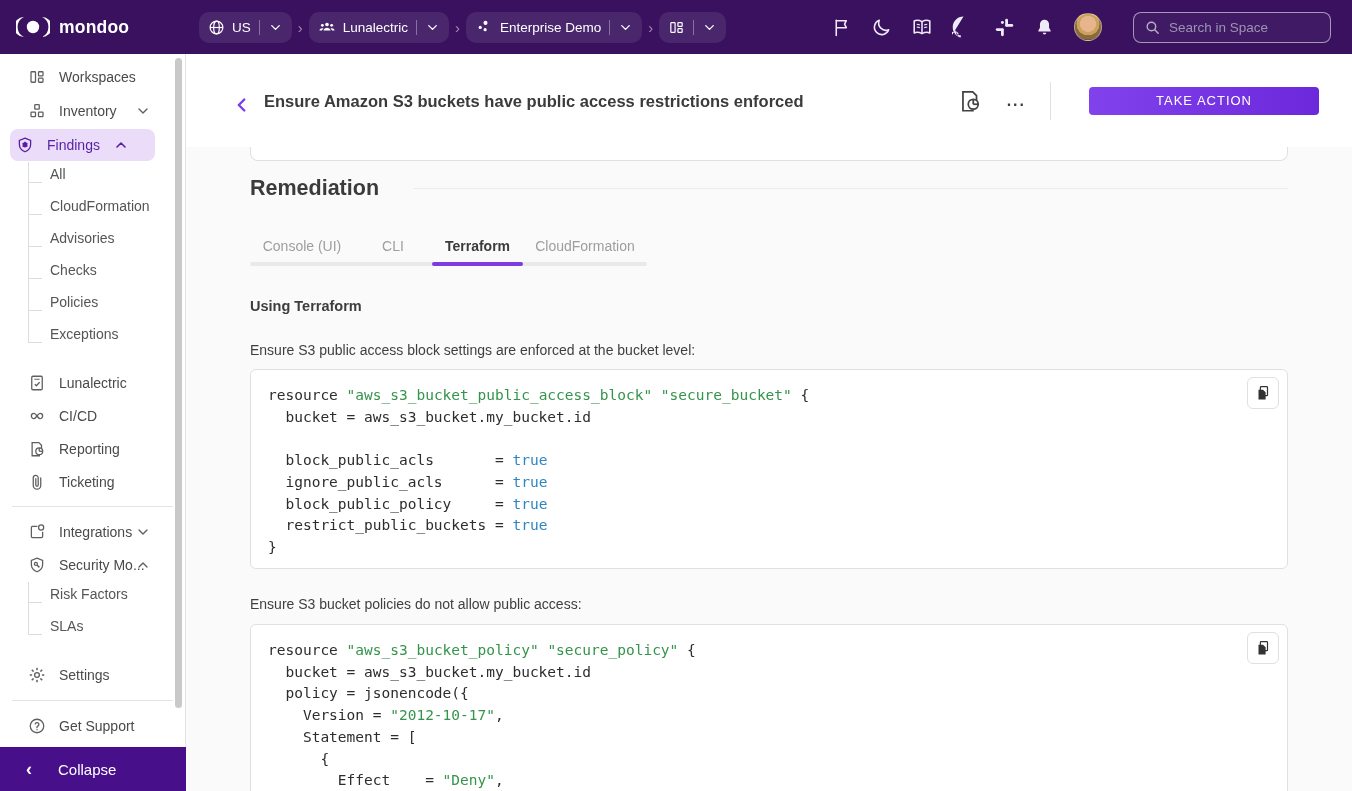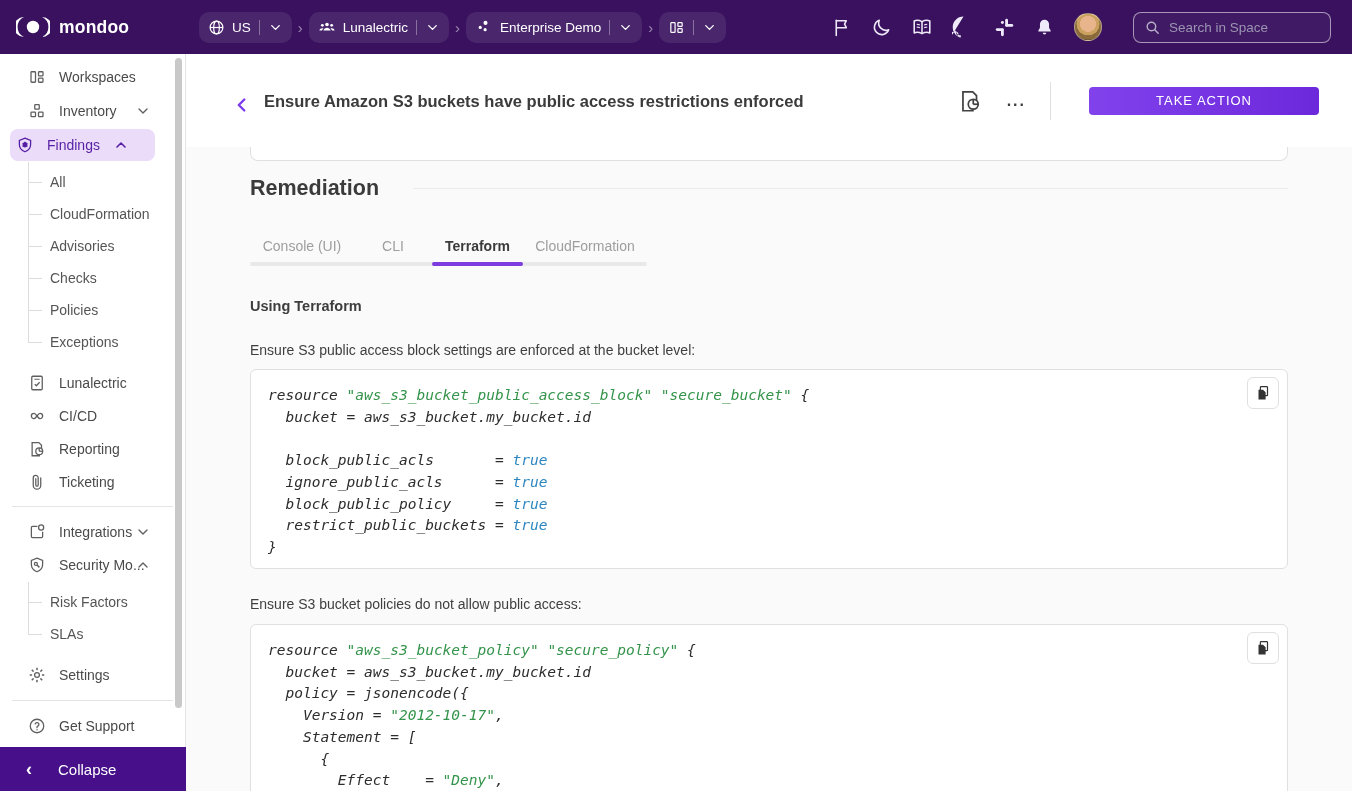--- a/index.html
+++ b/index.html
@@ -27,21 +27,21 @@
   .sidebar { position:absolute; top:54px; left:0; width:186px; bottom:0; background:#fff; border-right:1px solid #e3e3e3; z-index:20; padding-top:6px; }
   .side-item { height:34px; display:flex; align-items:center; gap:13px; padding-left:28px; position:relative; font-size:14px; color:#4a4a4a; cursor:pointer; }
   .side-item .s-icon { color:#5f5f5f; display:flex; }
   .side-item .chev { position:absolute; right:34px; color:#5f5f5f; display:flex; }
   .side-item.h33 { height:33px; }
   .side-active { margin:1px 30px 1px 10px; height:32px; border-radius:8px; background:#EBDCFA; color:#571FA5; padding-left:6px; }
   .side-active .s-icon, .side-active .chev { color:#571FA5; }
   .side-active .chev { right:26px; }
   .subnav { position:relative; margin-top:5px; }
   .subnav:before { content:""; position:absolute; left:28px; top:-4px; bottom:16px; width:1px; background:#dcdcdc; }
-  .sub-item { height:32px; display:flex; align-items:center; padding-left:50px; font-size:14px; color:#555; position:relative; cursor:pointer; }
+  .sub-item { height:32px; display:flex; padding-left:50px; font-size:14px; color:#555; position:relative; cursor:pointer; }
   .sub-item:before { content:""; position:absolute; left:28px; top:50%; width:14px; height:1px; background:#dcdcdc; }
   .side-divider { height:1px; background:#e4e4e4; margin:8px 12px; }
   .gap8 { height:8px; }
   .scroll-thumb { position:absolute; top:4px; right:3px; width:7px; height:650px; background:#c9c9c9; border-radius:4px; }
   .collapse-bar { position:absolute; left:0; bottom:0; width:186px; height:44px; background:#47108A; color:#fff; display:flex; align-items:center; cursor:pointer; z-index:25; }
   .collapse-bar .c-chev { margin-left:26px; font-size:18px; font-weight:700; }
   .collapse-bar .c-label { margin-left:26px; font-size:15px; }
 
   
   .main { position:absolute; left:186px; top:54px; right:0; bottom:0; background:#FAFAFA; overflow:hidden; }
@@ -68,21 +68,21 @@
   .tabs-indicator { position:absolute; left:182px; width:91px; bottom:0; height:4px; background:#7D3BE0; border-radius:2px; z-index:2; }
 
   .subheading { position:absolute; left:64px; top:244px; font-size:14.5px; font-weight:700; color:#3d3d3d; }
   .para { position:absolute; left:64px; font-size:14px; color:#3f3f3f;margin-top:8px; }
   .para1 { top:280px; } .para2 { top:534px; }
 
   .code-card { position:absolute; left:64px; width:1038px; background:#fff; border:1px solid #e0e0e0; border-radius:6px; }
   .code1 { top:315px; height:200px; }
   .code2 { top:570px; height:226px; }
   .code-pre { padding:15px 17px; font-family:"DejaVu Sans Mono", monospace; font-size:14.5px; line-height:21.7px; }
-  .code-line { white-space:pre;font-style:italic; }
+  .code-line { white-space:pre; }
   .tok-d { color:#2d2d2d; } .tok-s { color:#35944B; } .tok-b { color:#2E86C1; }
   .copy-btn { position:absolute; top:7px; right:8px; width:32px; height:32px; background:#fff; border:1px solid #e0e0e0; border-radius:6px; cursor:pointer; display:flex; align-items:center; justify-content:center; color:#333; }
 </style>
 </head>
 <body>
 
 <nav class="navbar">
   <div class="brand">
     <span>
       <svg width="34" height="24" viewBox="0 0 34 24" fill="#fff">

